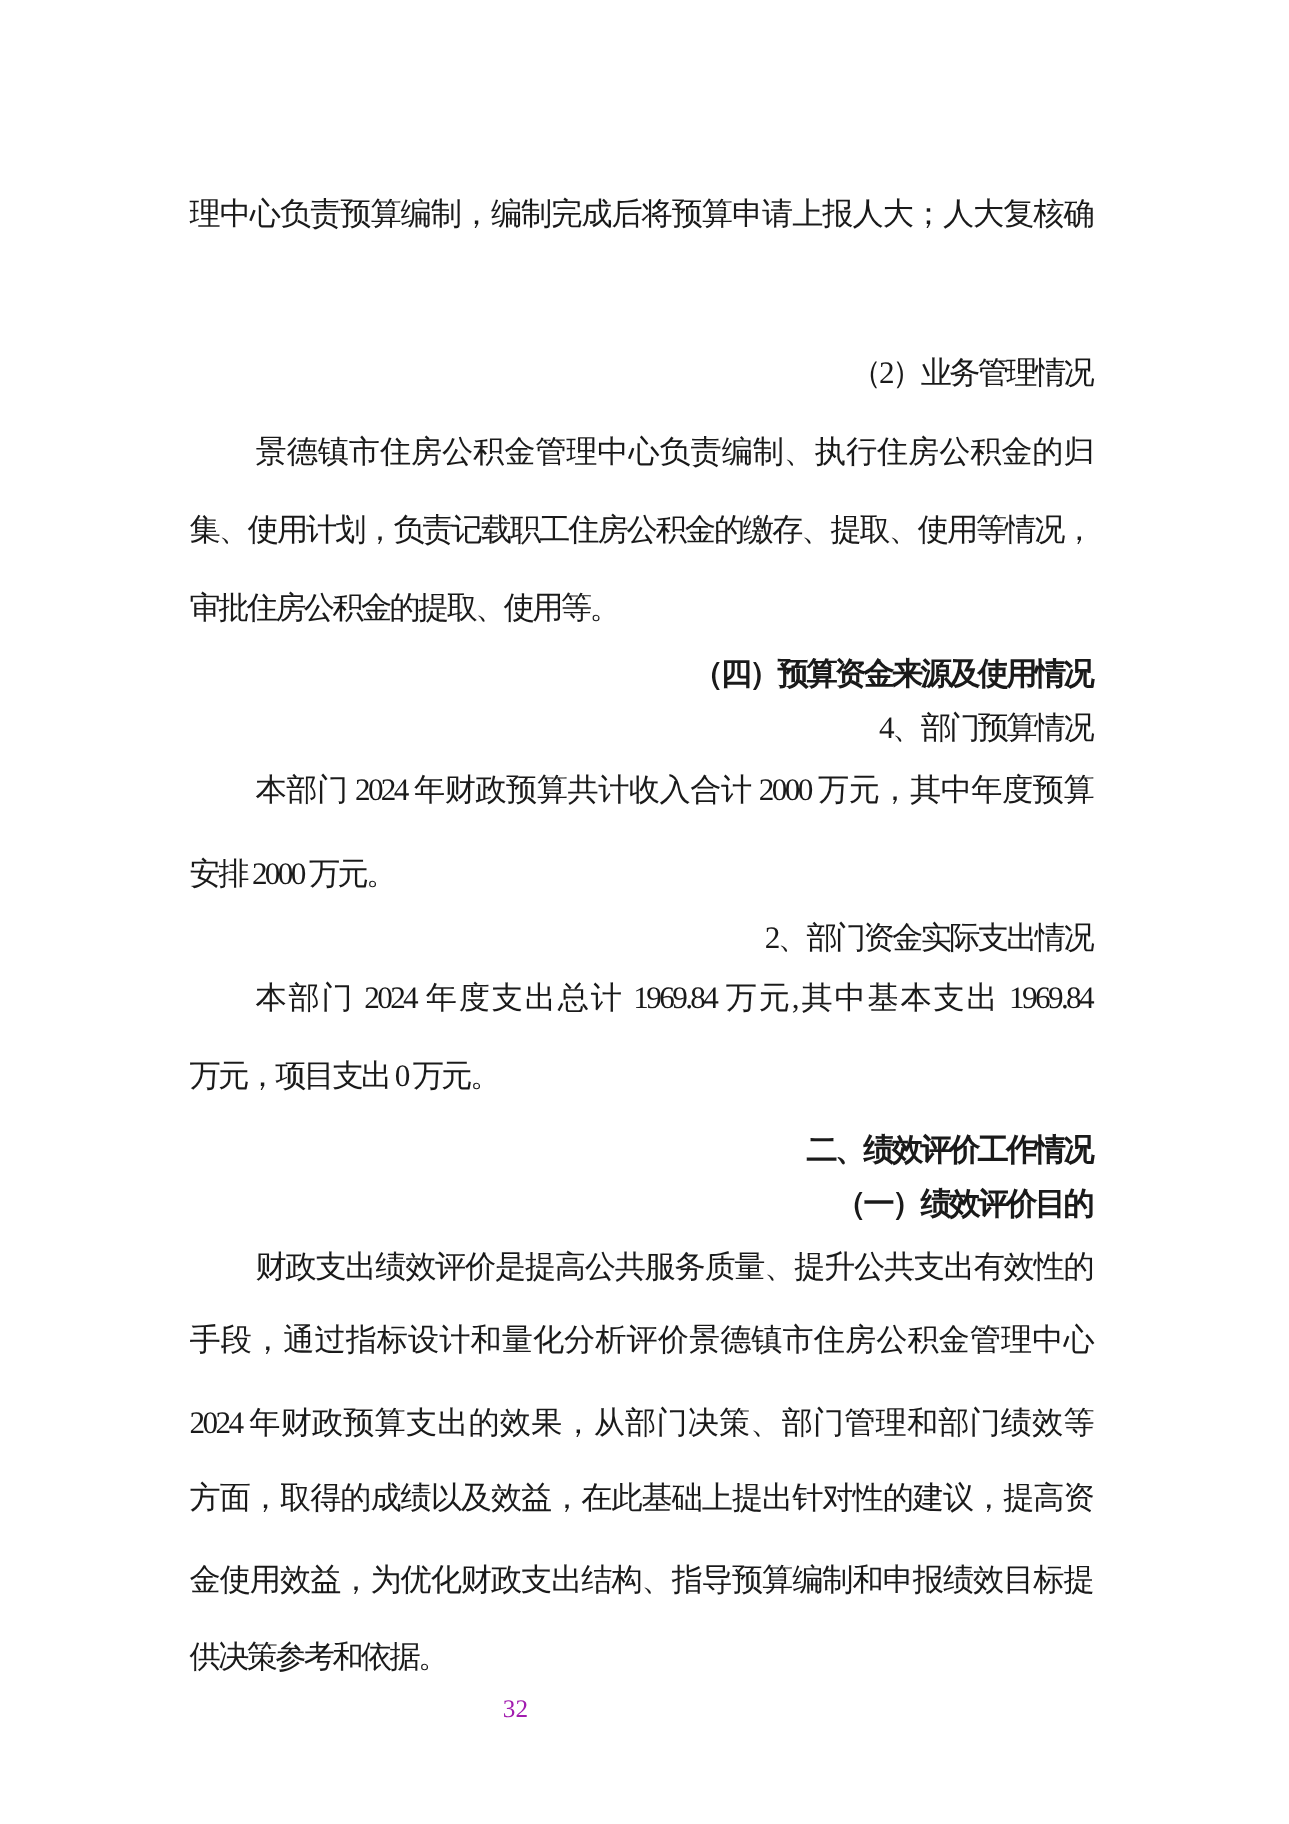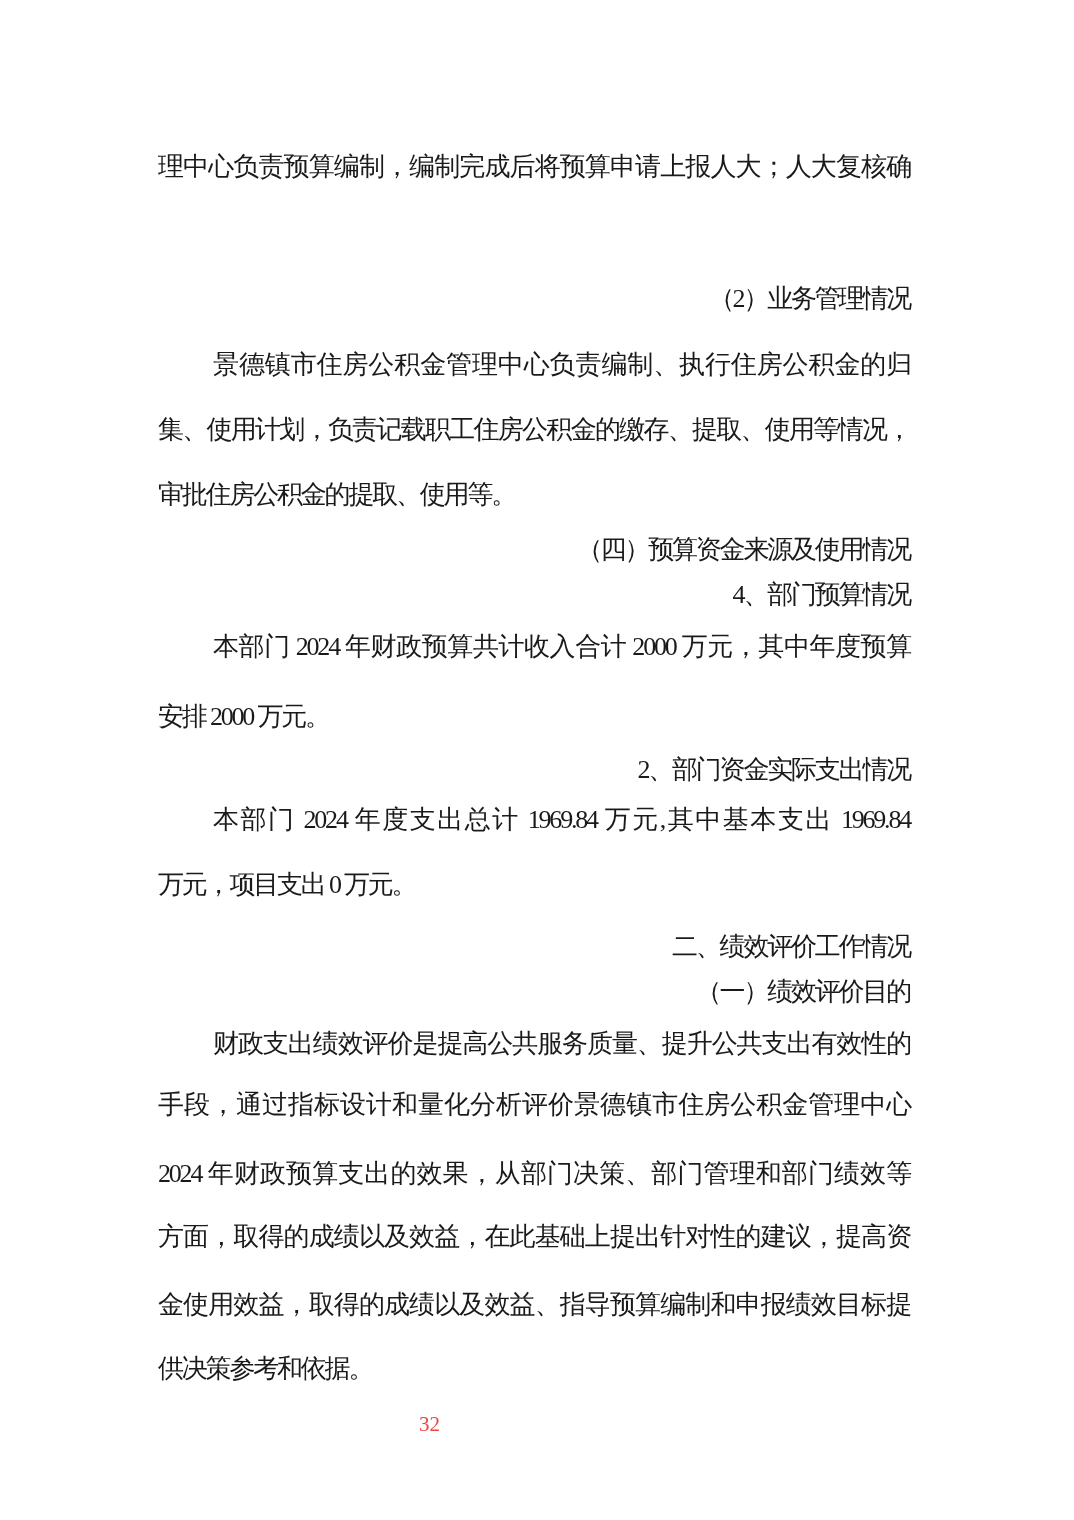--- a/index.html
+++ b/index.html
@@ -18,42 +18,43 @@
   }
   .line {
     position: absolute;
     left: 158px;
     width: 752px;
     height: 38px;
     font-size: 26px;
     letter-spacing: -2.2px;
     line-height: 34px;
     white-space: pre;
+    margin-top: 12px;
   }
   .just {
     white-space: normal;
     text-align: justify;
     text-align-last: justify;
   }
   .indent {
     text-indent: 55px;
     text-align: right;
   }
   .bold {
-    font-weight: 400;
+    font-weight: 700;
   }
   .pagenum {
     position: absolute;
     left: 0;
     top: 1412px;
     width: 859px;
     text-align: center;
     font-size: 21px;
     letter-spacing: 0;
-    color: #ef4444;
+    color: #a21caf;
   }
 </style>
 </head>
 <body>
 
 <div class="page">
   <div class="line just" style="top:150px">理中心负责预算编制，编制完成后将预算申请上报人大；人大复核确</div>
   <div class="line indent" style="top:282px">（2）业务管理情况</div>
   <div class="line just" style="top:413px">集、使用计划，负责记载职工住房公积金的缴存、提取、使用等情况，</div>
   <div class="line just indent" style="top:348px">景德镇市住房公积金管理中心负责编制、执行住房公积金的归</div>
@@ -64,16 +65,16 @@
   <div class="line" style="top:700px">安排 2000 万元。</div>
   <div class="line indent" style="top:753px">2、部门资金实际支出情况</div>
   <div class="line just indent" style="top:803px">本部门 2024 年度支出总计 1969.84 万元,其中基本支出 1969.84</div>
   <div class="line" style="top:868px">万元，项目支出 0 万元。</div>
   <div class="line indent bold" style="top:930px">二、绩效评价工作情况</div>
   <div class="line indent bold" style="top:975px">（一）绩效评价目的</div>
   <div class="line just" style="top:1088px">手段，通过指标设计和量化分析评价景德镇市住房公积金管理中心</div>
   <div class="line just indent" style="top:1027px">财政支出绩效评价是提高公共服务质量、提升公共支出有效性的</div>
   <div class="line just" style="top:1157px">2024 年财政预算支出的效果，从部门决策、部门管理和部门绩效等</div>
   <div class="line just" style="top:1220px">方面，取得的成绩以及效益，在此基础上提出针对性的建议，提高资</div>
-  <div class="line just" style="top:1288px">金使用效益，取得的成绩以及效益、指导预算编制和申报绩效目标提</div>
+  <div class="line just" style="top:1288px">金使用效益，为优化财政支出结构、指导预算编制和申报绩效目标提</div>
   <div class="line" style="top:1352px">供决策参考和依据。</div>
   <div class="pagenum">32</div>
 </div>
 
 </body></html>

